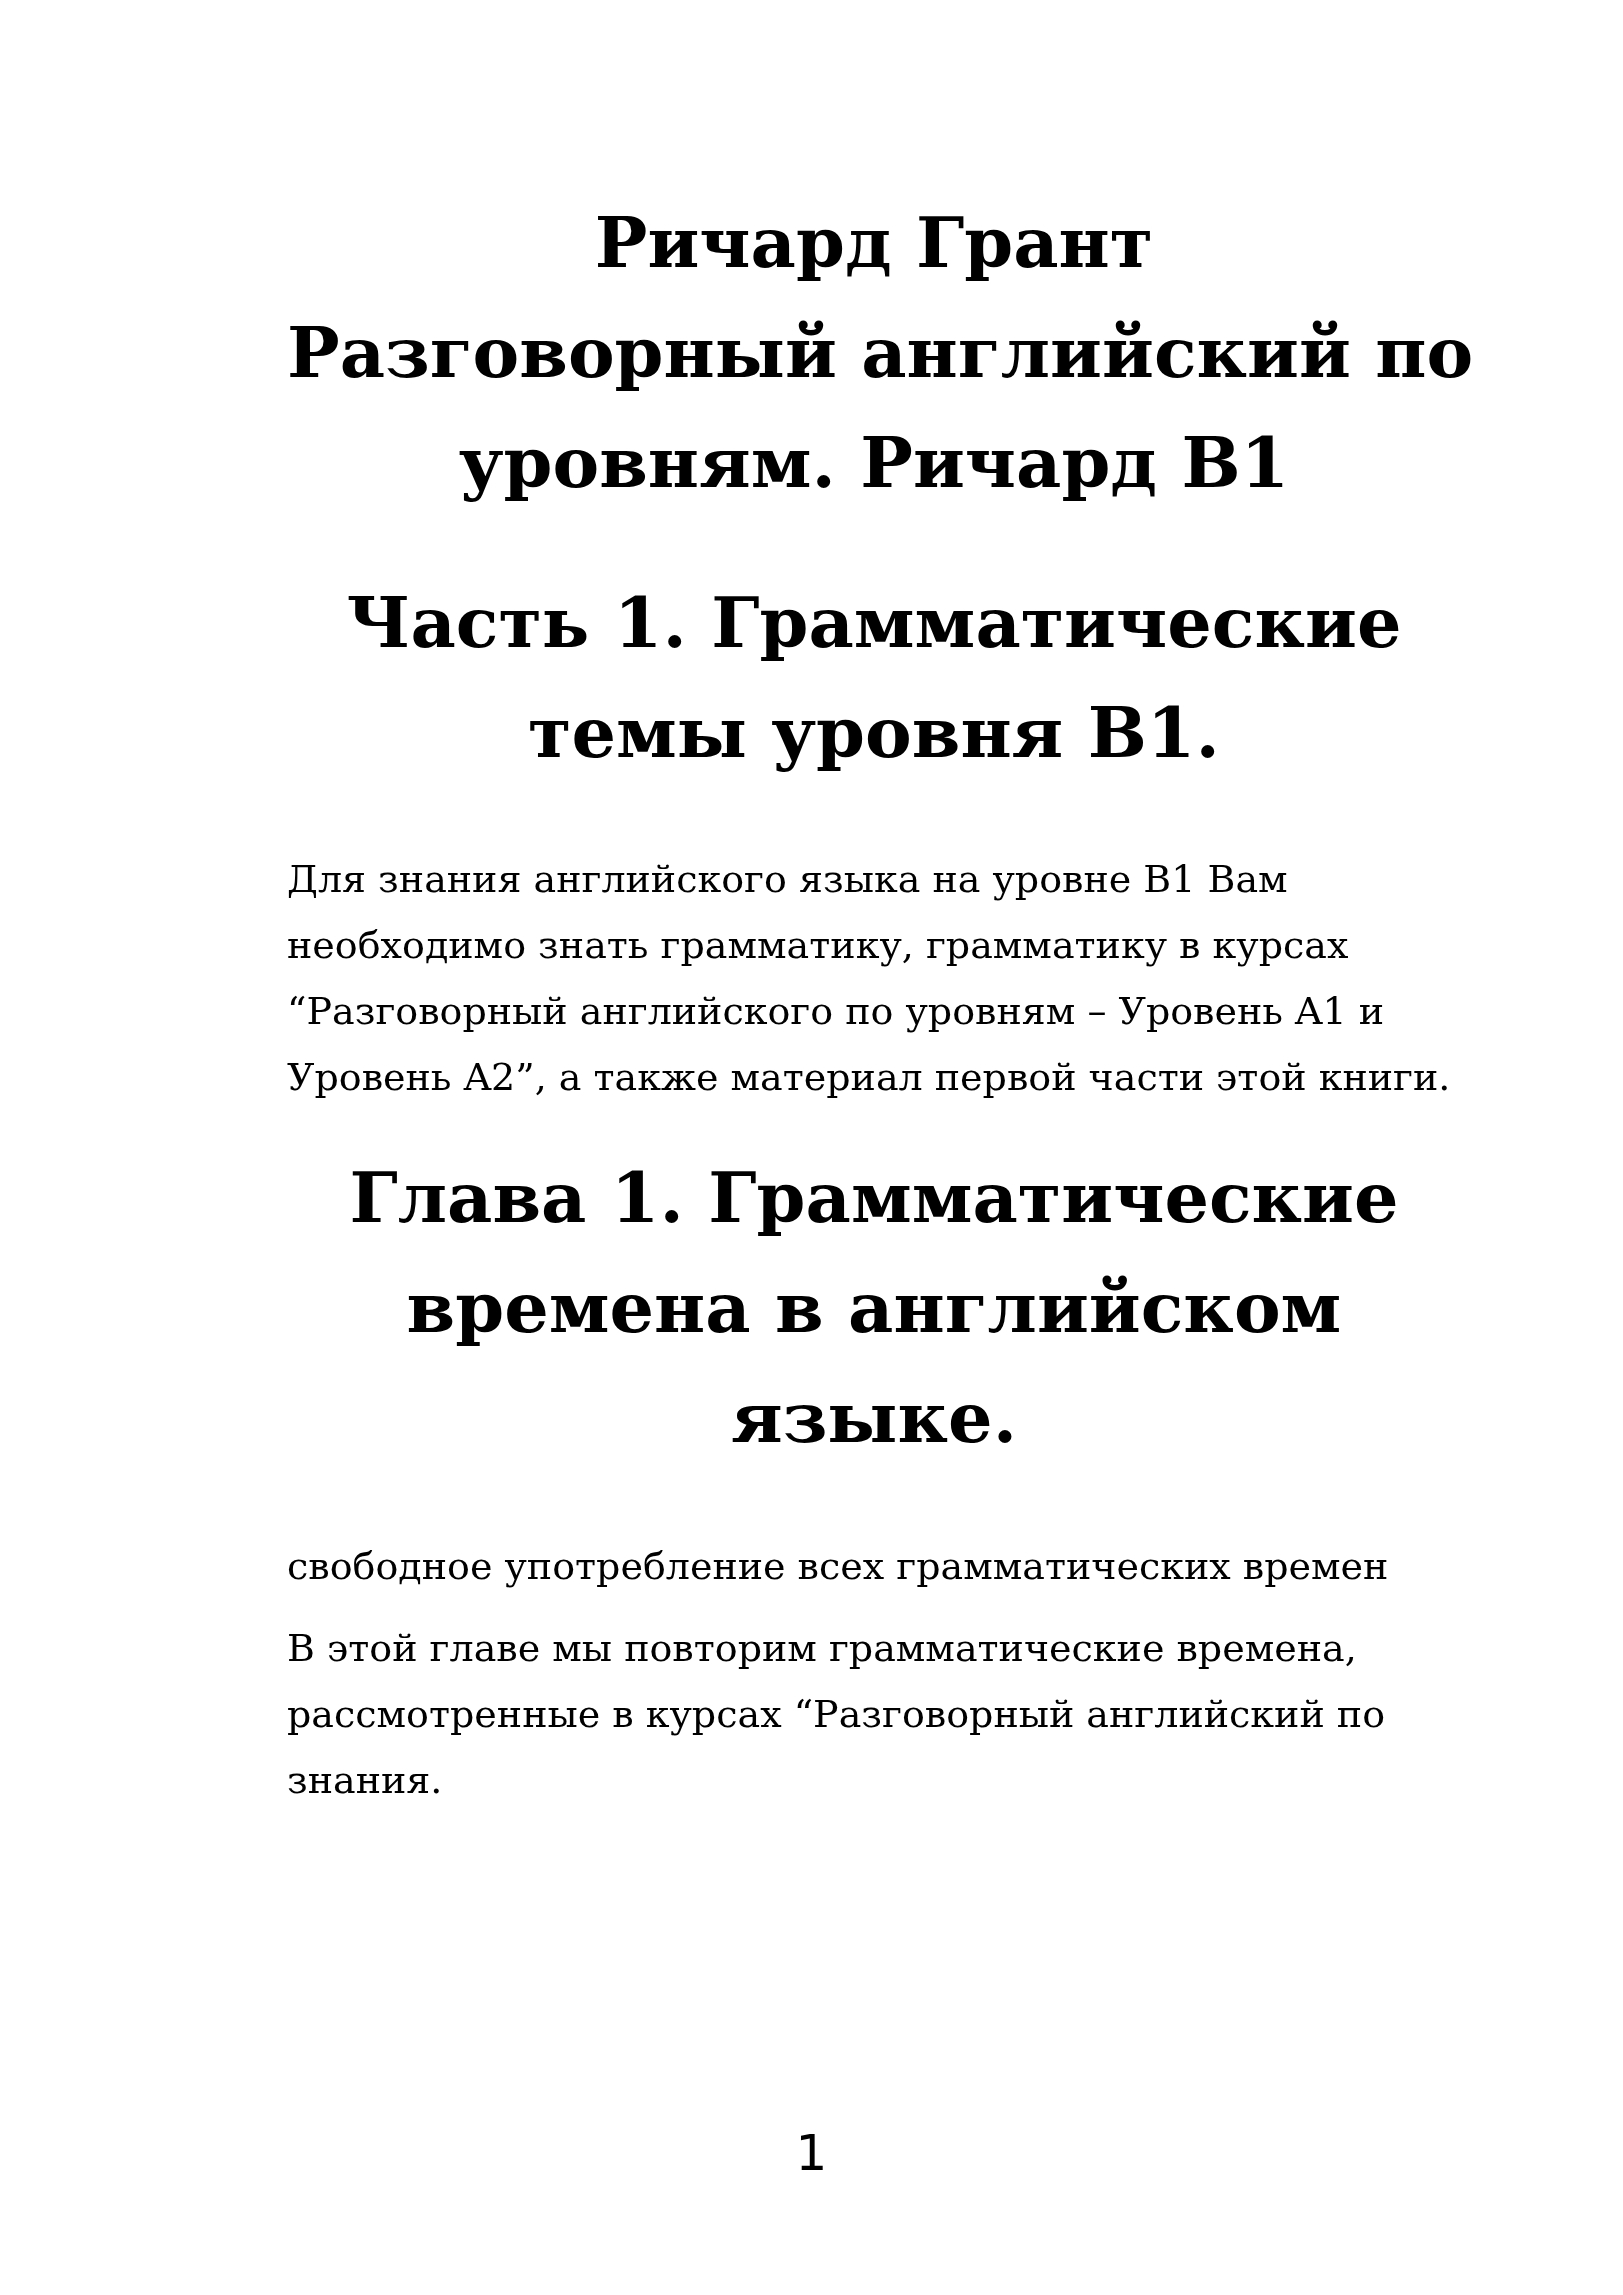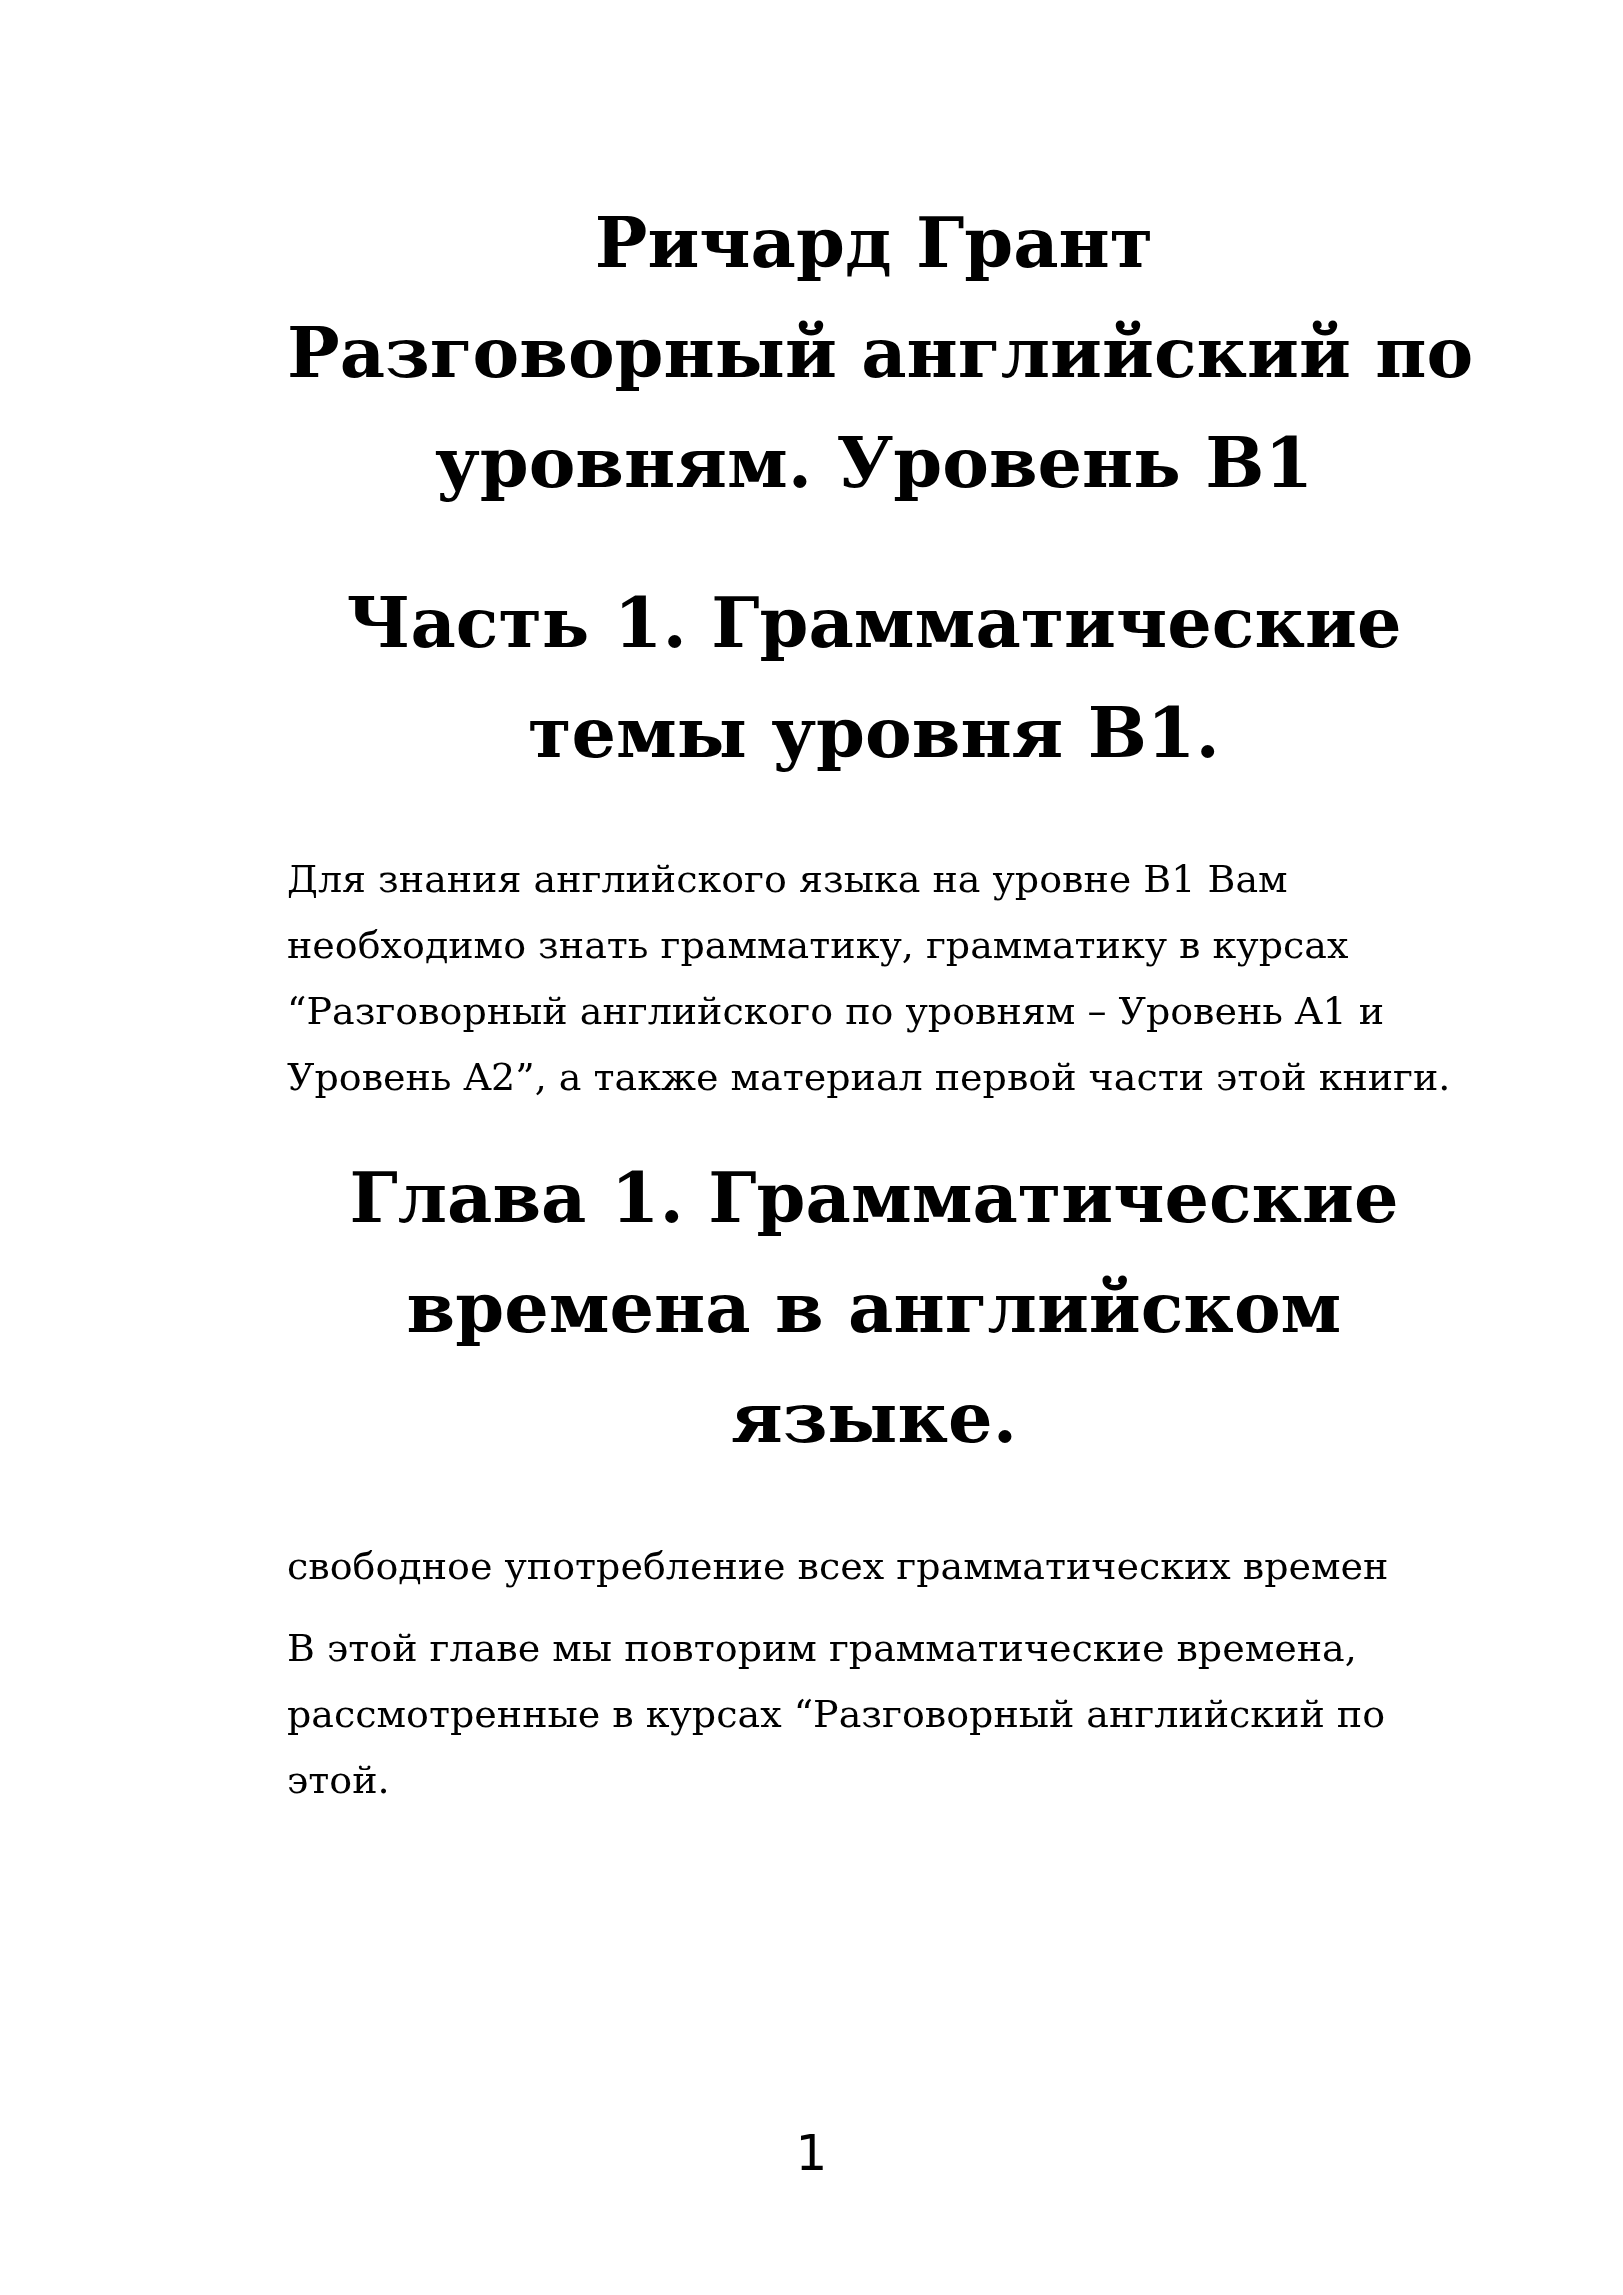--- a/index.html
+++ b/index.html
@@ -53,21 +53,21 @@
 </style>
 </head>
 <body>
 
 <div class="page">
   <div class="content">
 
     <div>
       <div class="title-line">Ричард Грант</div>
       <div class="title-line">Разговорный английский по</div>
-      <div class="title-line">уровням. Уровень B1</div>
+      <div class="title-line">уровням. Ричард B1</div>
     </div>
 
     <div class="part-heading">
       <div class="heading-line">Часть 1. Грамматические</div>
       <div class="heading-line">темы уровня B1.</div>
     </div>
 
     <div class="intro-paragraph">
       <div class="body-line">Для знания английского языка на уровне B1 Вам</div>
       <div class="body-line">необходимо знать грамматику, грамматику в курсах</div>
@@ -81,20 +81,20 @@
       <div class="heading-line">языке.</div>
     </div>
 
     <div class="para-knowledge">
       <div class="body-line">свободное употребление всех грамматических времен</div>
     </div>
 
     <div class="para-plan">
       <div class="body-line">В этой главе мы повторим грамматические времена,</div>
       <div class="body-line">рассмотренные в курсах “Разговорный английский по</div>
-      <div class="body-line">этой.</div>
+      <div class="body-line">знания.</div>
     </div>
 
   </div>
 
   <div class="page-number">1</div>
 </div>
 
 
 </body></html>

